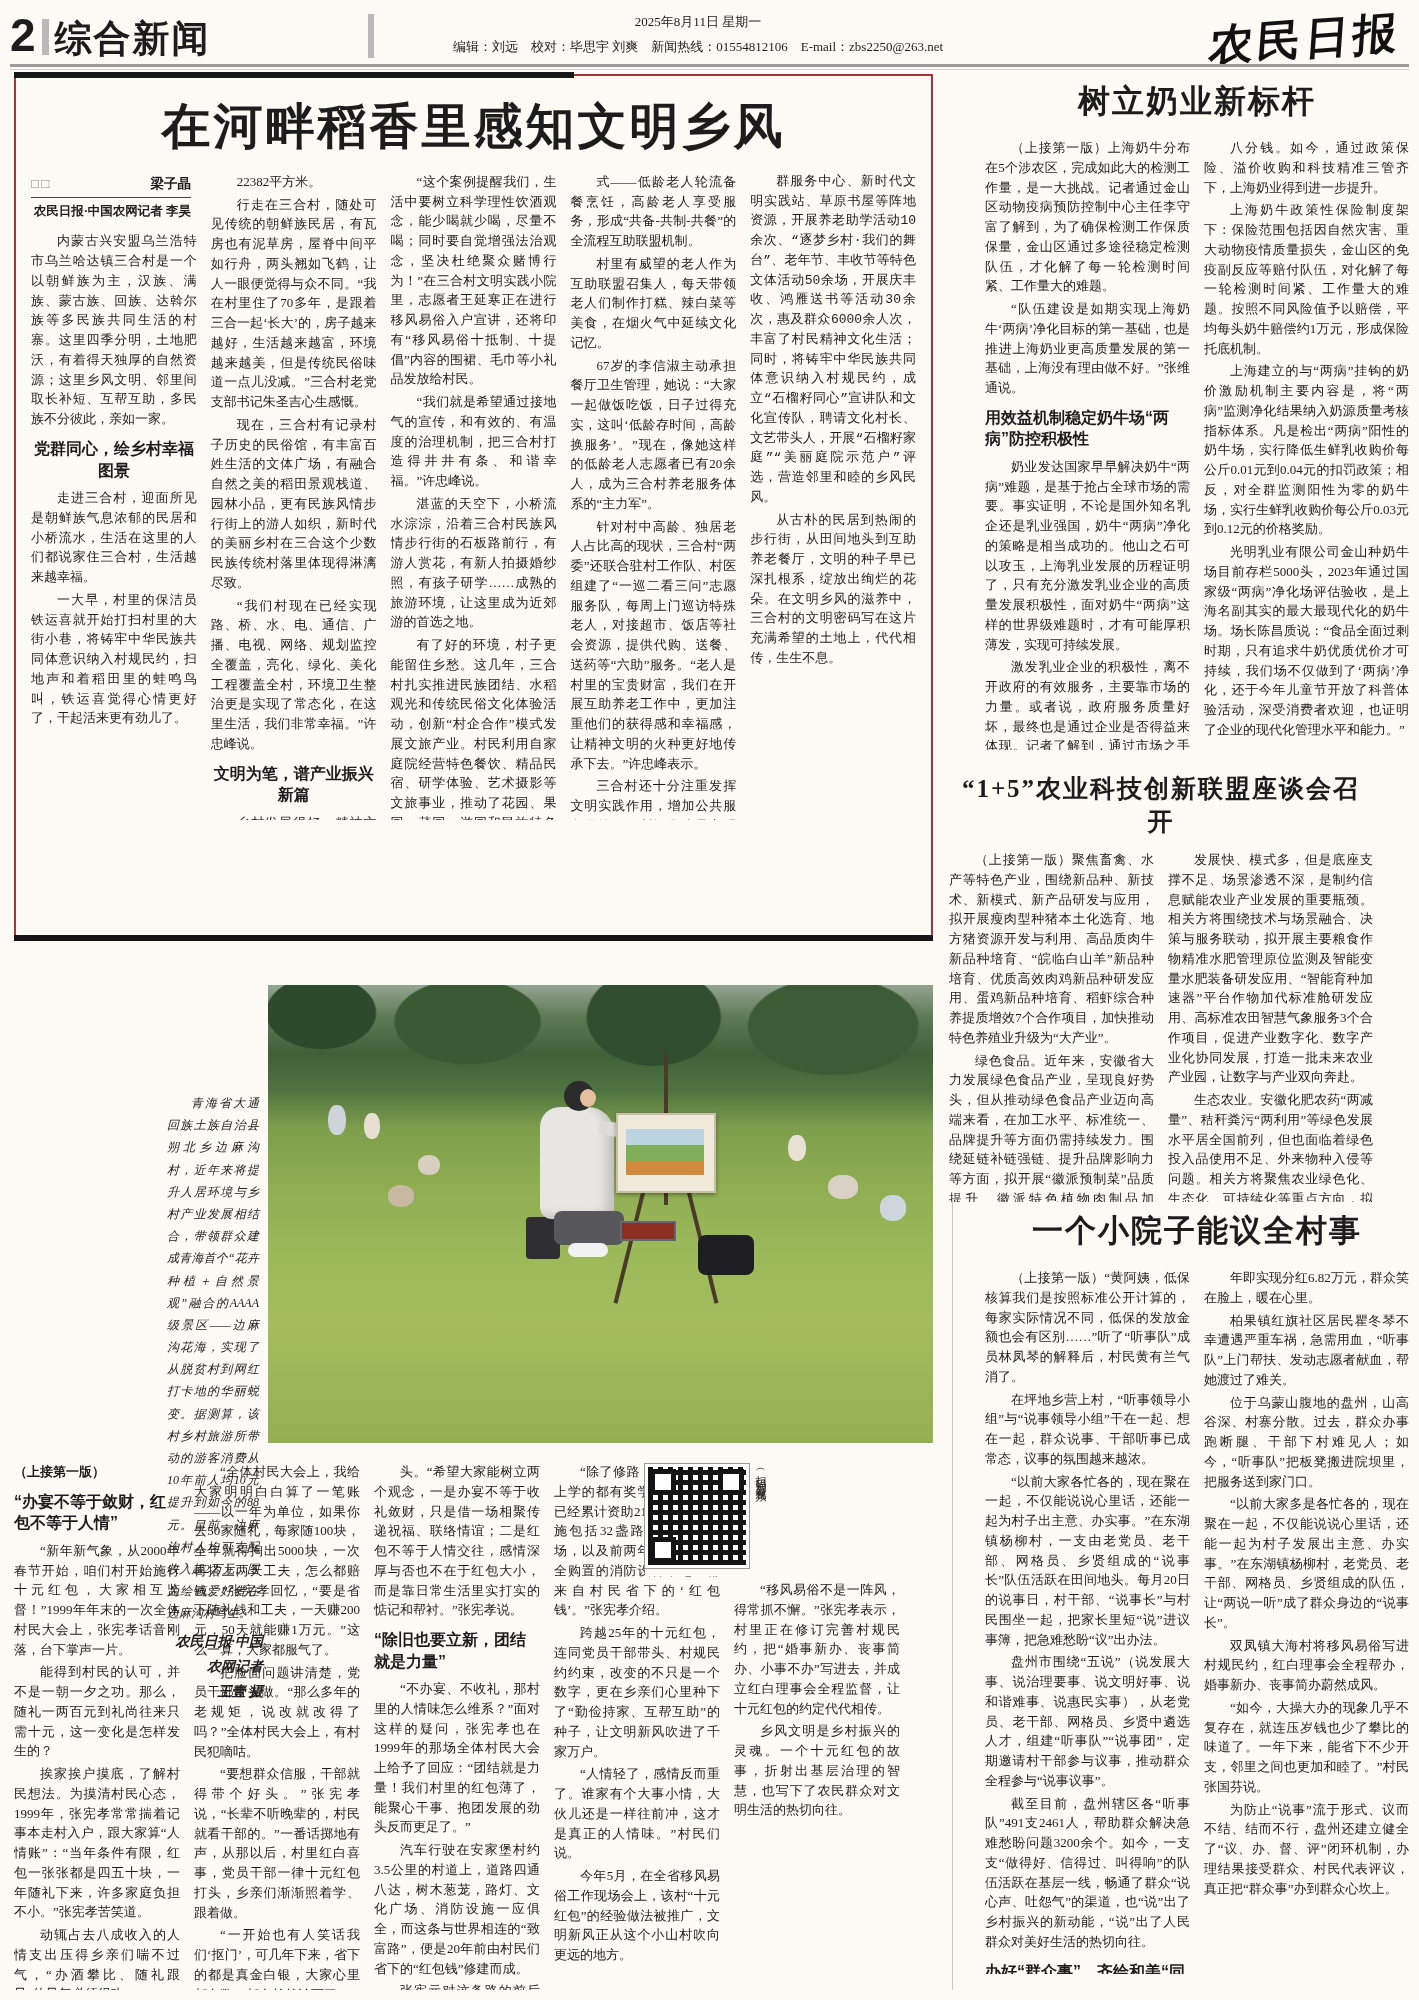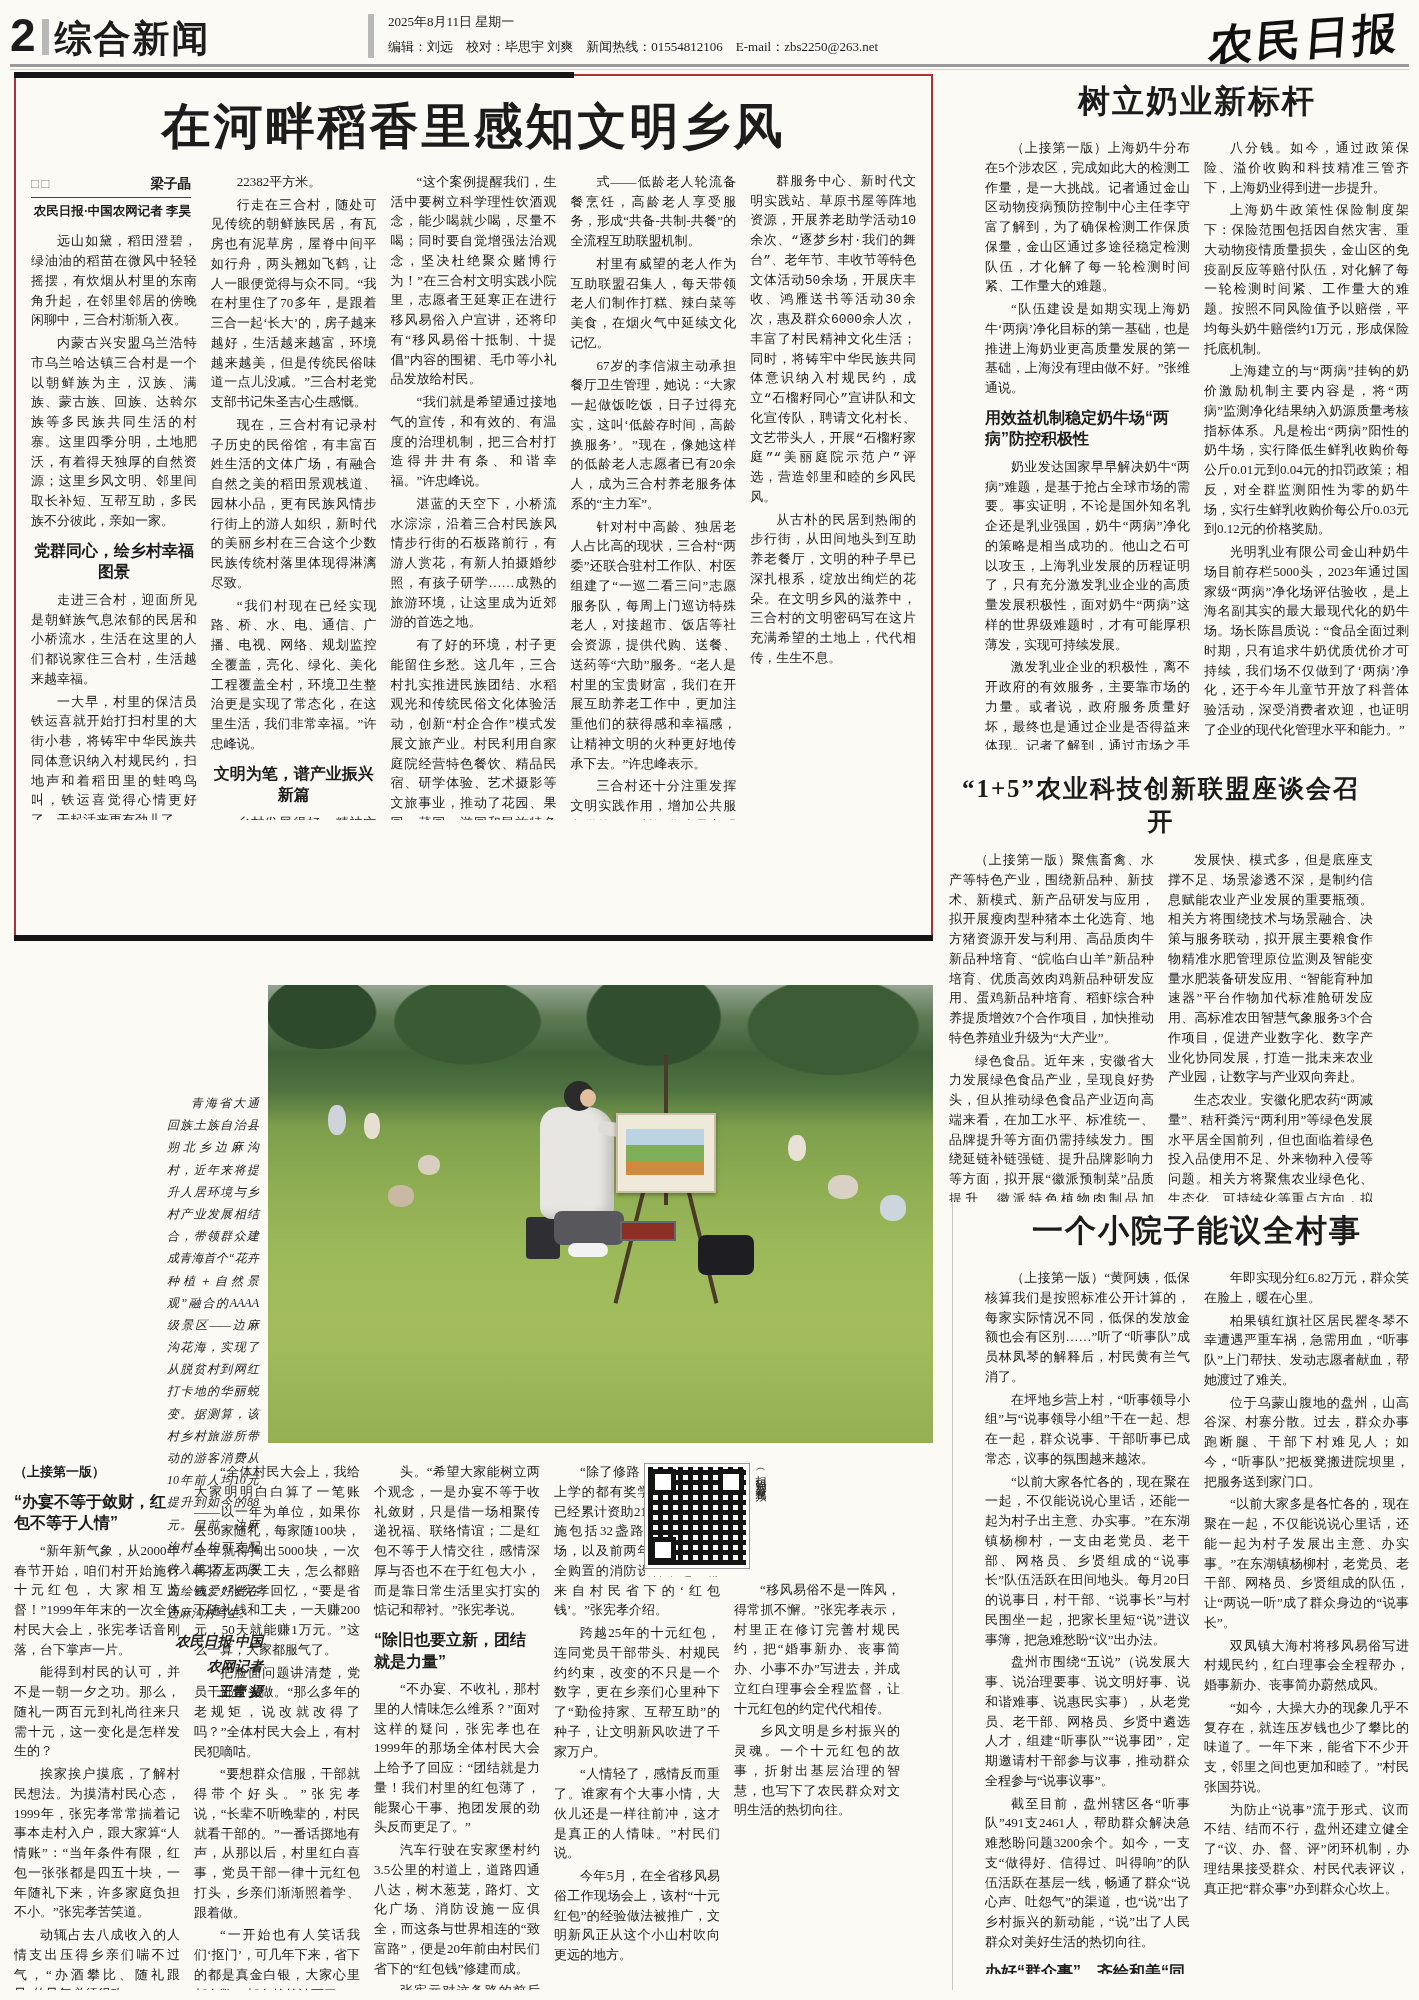--- a/index.html
+++ b/index.html
@@ -16,21 +16,21 @@
   .subhead{
     font-family:"Liberation Sans","DejaVu Sans",sans-serif;
     font-weight:bold;text-align:center;text-indent:0;
     font-size:16px;line-height:1.35;margin:9px 0 7px 0;
   }
   .jump{font-family:"Liberation Sans","DejaVu Sans",sans-serif;font-weight:bold;text-indent:0;}
   
   .hdr-num{font-family:"Liberation Sans","DejaVu Sans",sans-serif;font-weight:900;font-size:46px;line-height:1;}
   .hdr-bar{display:inline-block;width:7px;height:36px;background:#b9b9b9;margin:0 6px;vertical-align:-4px;}
   .hdr-section{font-family:"Liberation Sans","DejaVu Sans",sans-serif;font-weight:900;font-size:37px;letter-spacing:2px;}
-  .hdr-meta{font-size:13px;line-height:1.9;}
+  .hdr-meta{font-size:13px;line-height:1.9;text-align:center;}
   .masthead{
     font-family:"DejaVu Serif","Liberation Serif",serif;font-weight:900;font-size:44px;
     transform:rotate(-4deg) skewX(-8deg);letter-spacing:4px;color:#111;
   }
   .hdr-rule{border-top:3px solid #9a9a9a;border-bottom:1px solid #cfcfcf;height:2px;}
   
   .main-box{
     left:14px;top:74px;width:919px;height:864px;
     border:2px solid #a83434;background:#fbfaf5;box-sizing:border-box;
   }
@@ -111,21 +111,20 @@
   <div class="main-headline">在河畔稻香里感知文明乡风</div>
   <div class="cols body-txt" style="padding:0 15px;gap:14px;">
     <div class="col" style="width:166px;height:648px;">
       <div class="byline">
         <div class="row1">
             <span class="sq">□□</span>
             <span class="nm">梁子晶</span>
           </div>
         <div class="row2">农民日报·中国农网记者 李昊</div>
       </div>
-      <p>远山如黛，稻田澄碧，绿油油的稻苗在微风中轻轻摇摆，有炊烟从村里的东南角升起，在邻里邻居的傍晚闲聊中，三合村渐渐入夜。</p>
       <p>内蒙古兴安盟乌兰浩特市乌兰哈达镇三合村是一个以朝鲜族为主，汉族、满族、蒙古族、回族、达斡尔族等多民族共同生活的村寨。这里四季分明，土地肥沃，有着得天独厚的自然资源；这里乡风文明、邻里间取长补短、互帮互助，多民族不分彼此，亲如一家。</p>
       <div class="subhead">党群同心，绘乡村幸福图景</div>
       <p>走进三合村，迎面所见是朝鲜族气息浓郁的民居和小桥流水，生活在这里的人们都说家住三合村，生活越来越幸福。</p>
       <p>一大早，村里的保洁员铁运喜就开始打扫村里的大街小巷，将铸牢中华民族共同体意识纳入村规民约，扫地声和着稻田里的蛙鸣鸟叫，铁运喜觉得心情更好了，干起活来更有劲儿了。</p>
 
     </div>
     <div class="col" style="width:166px;height:648px;">
       <p>22382平方米。</p>
       <p>行走在三合村，随处可见传统的朝鲜族民居，有瓦房也有泥草房，屋脊中间平如行舟，两头翘如飞鹤，让人一眼便觉得与众不同。“我在村里住了70多年，是跟着三合一起‘长大’的，房子越来越好，生活越来越富，环境越来越美，但是传统民俗味道一点儿没减。”三合村老党支部书记朱圣吉心生感慨。</p>
       <p>现在，三合村有记录村子历史的民俗馆，有丰富百姓生活的文体广场，有融合自然之美的稻田景观栈道、园林小品，更有民族风情步行街上的游人如织，新时代的美丽乡村在三合这个少数民族传统村落里体现得淋漓尽致。</p>

